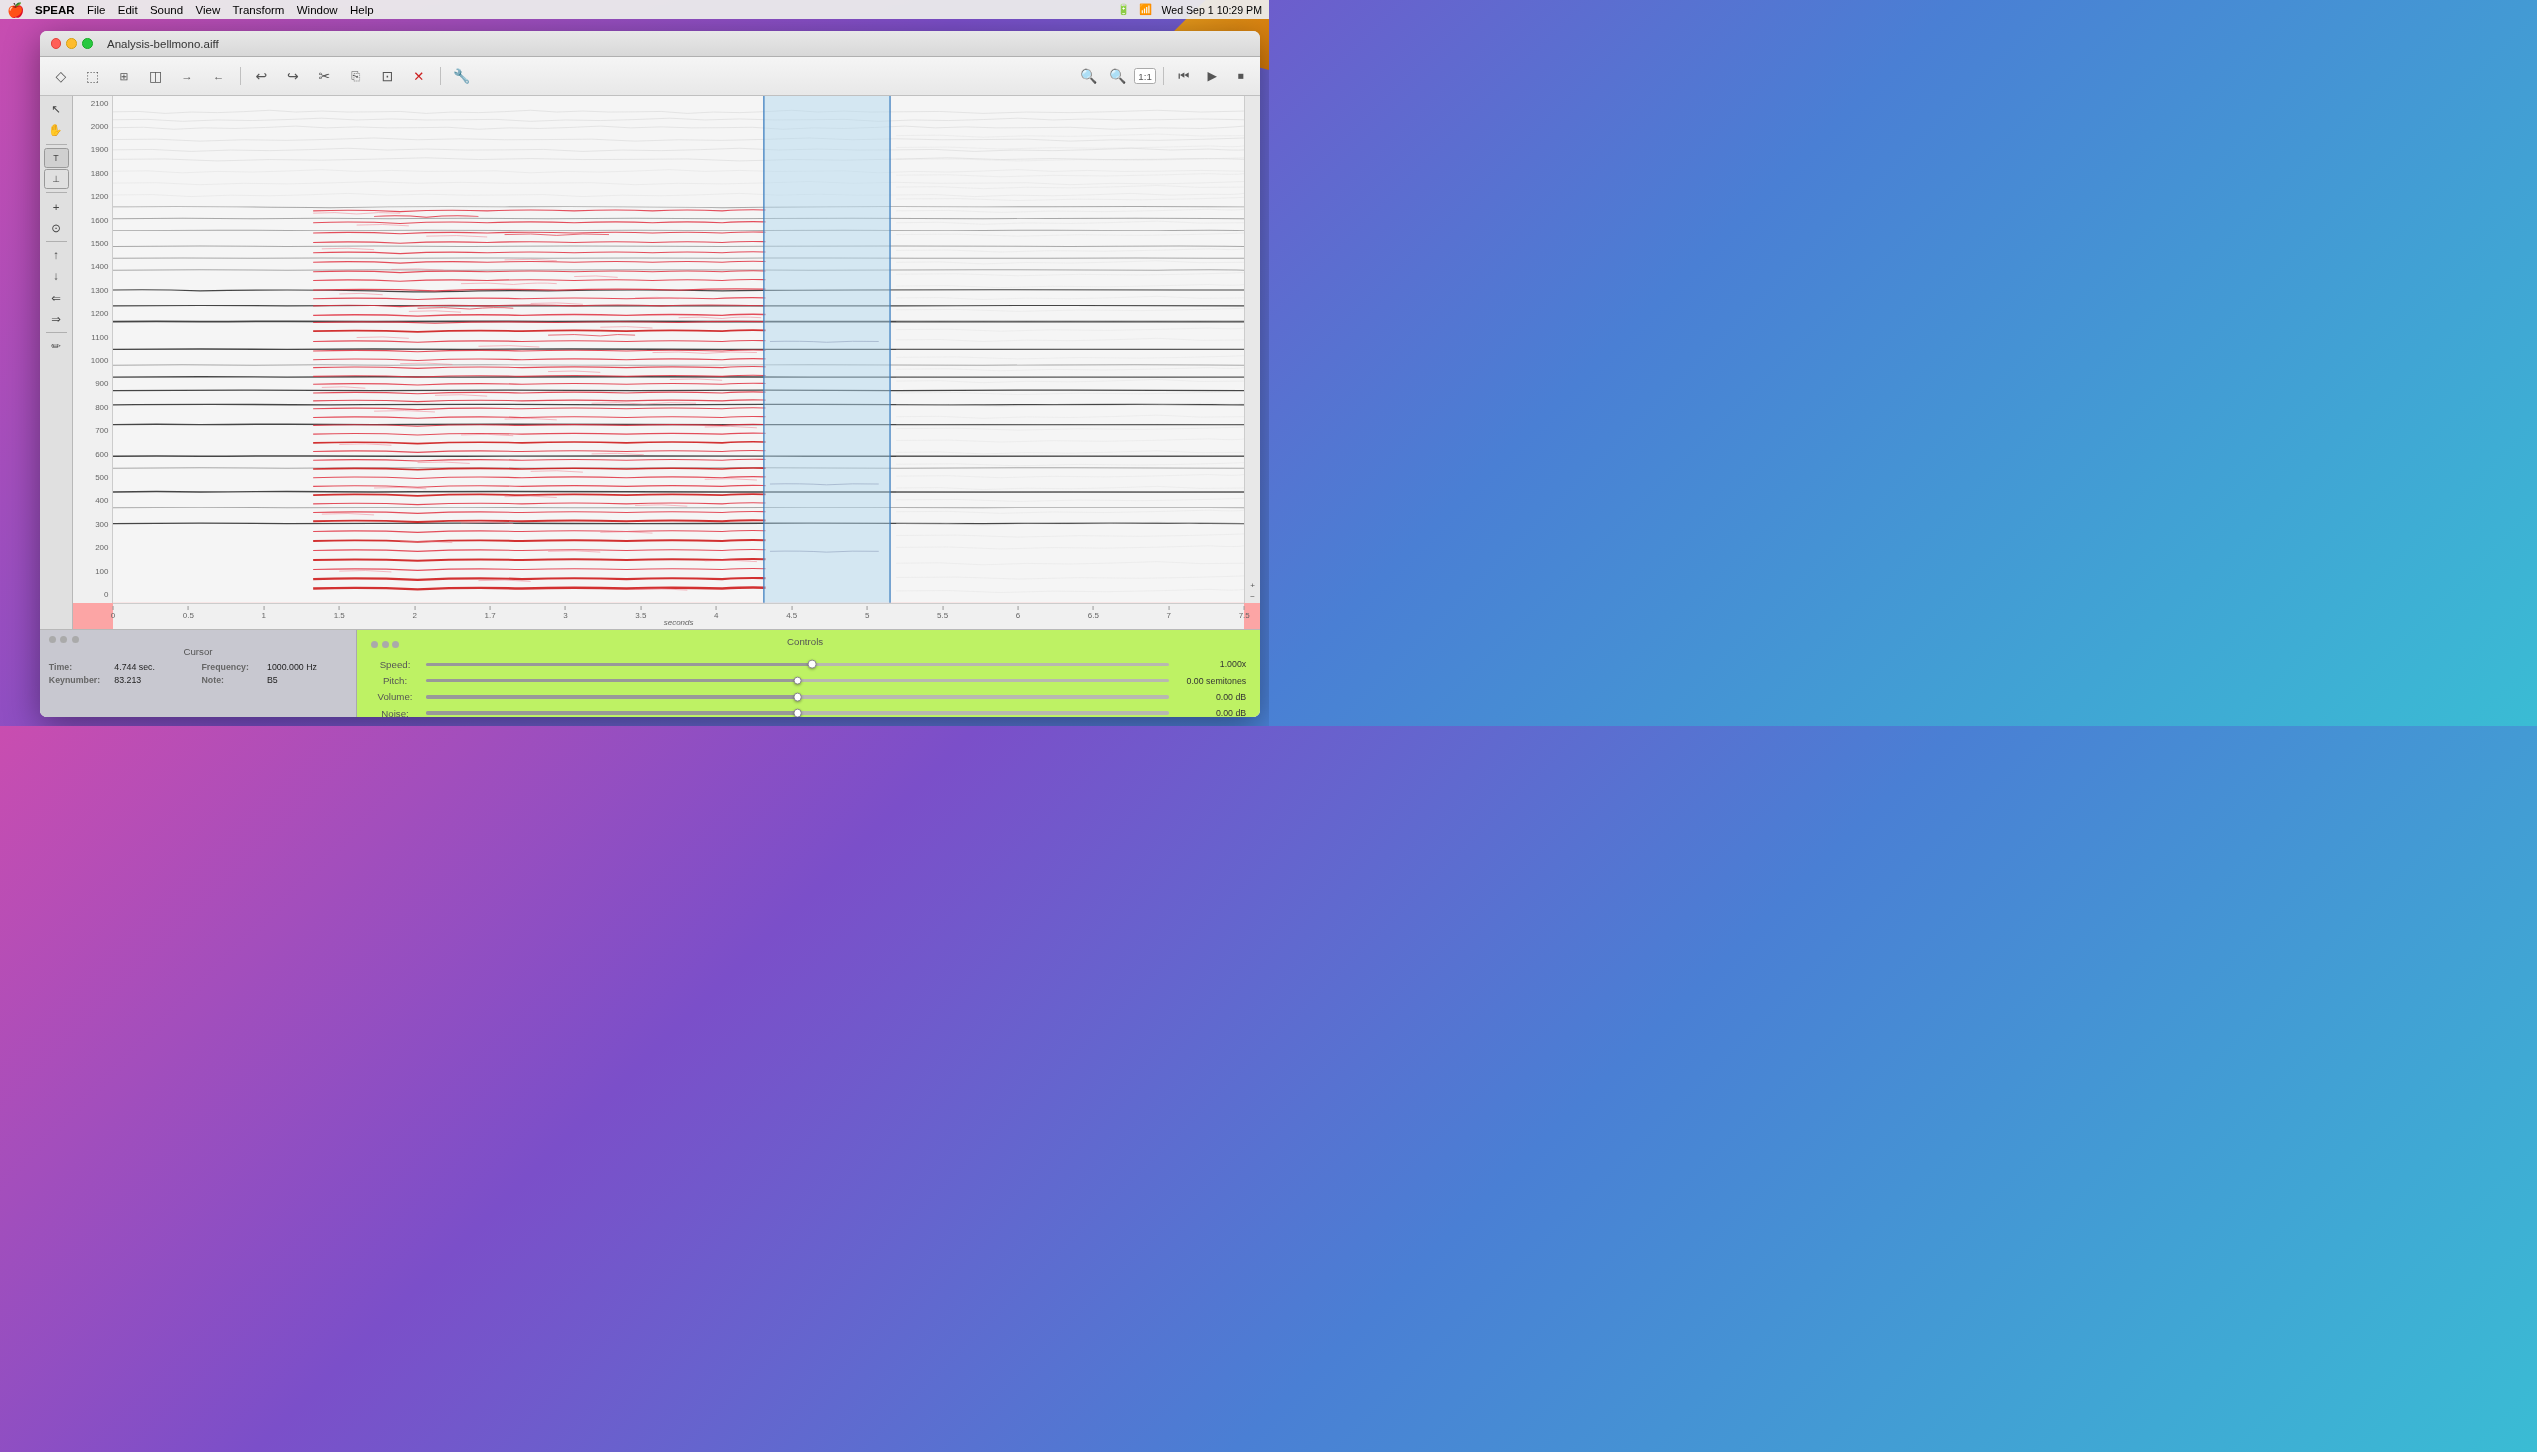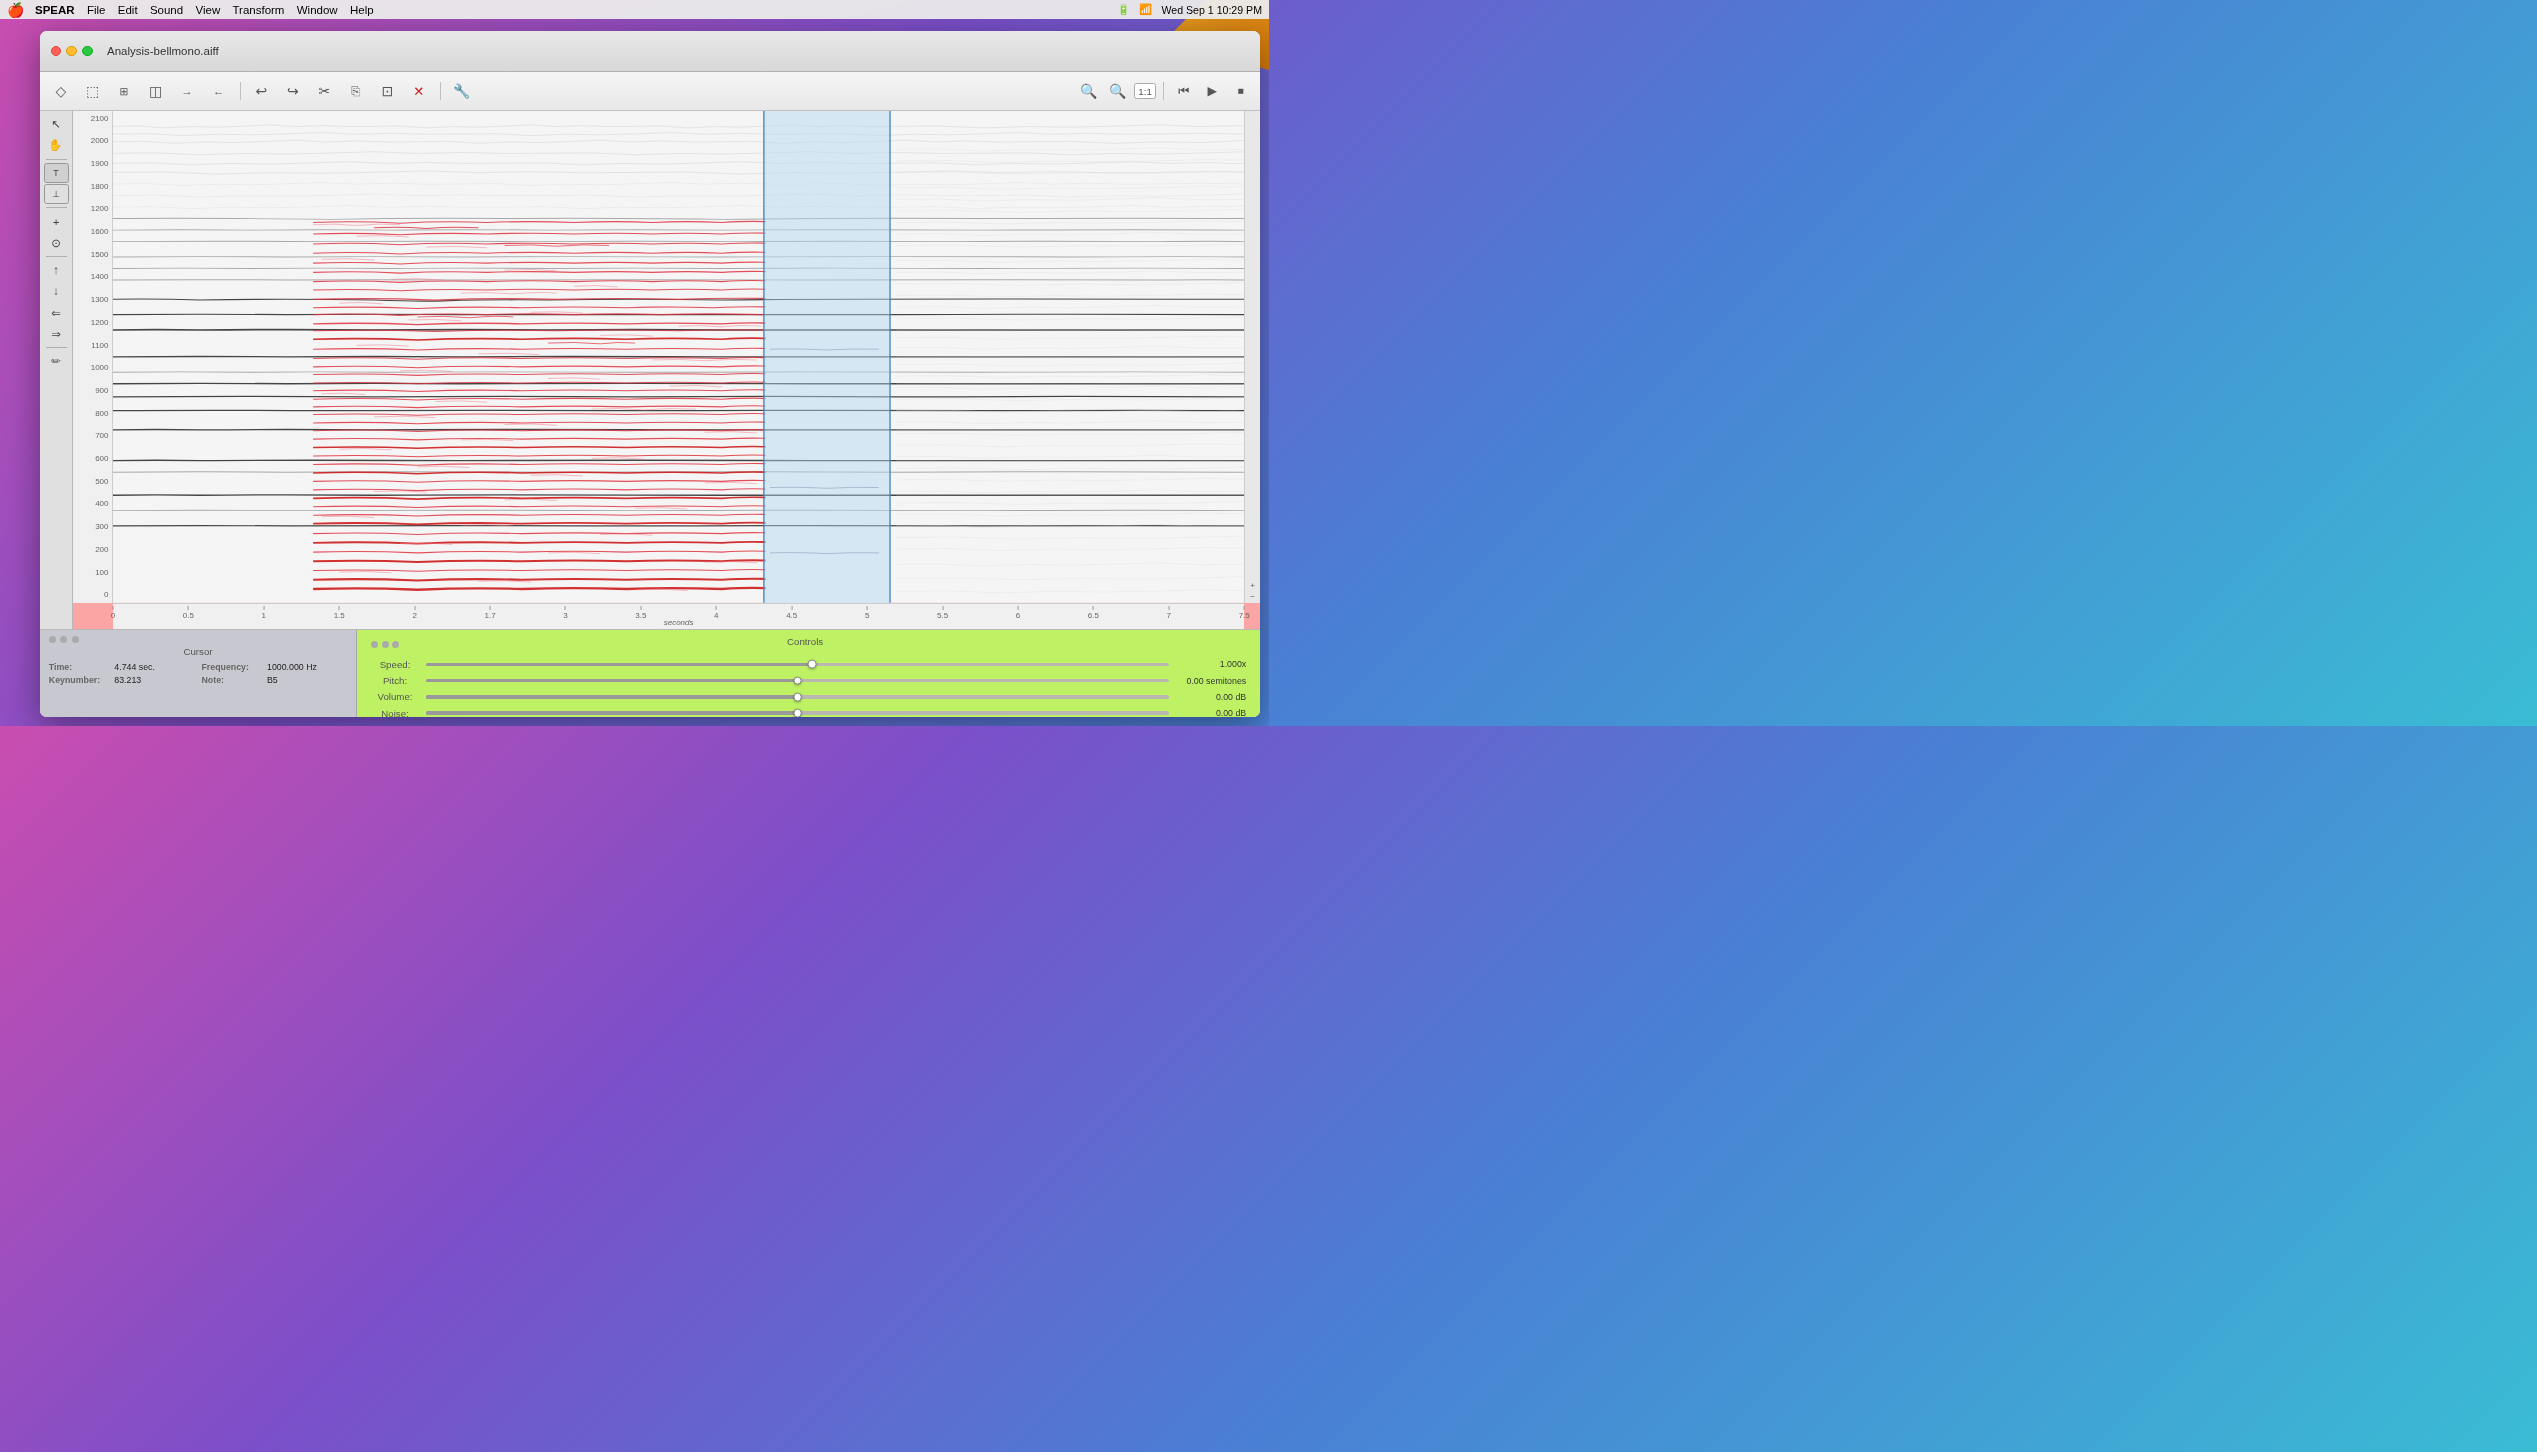--- a/index.html
+++ b/index.html
@@ -66,21 +66,21 @@
       border-radius: 7px;
       box-shadow: 0 8.8px 35px rgba(0,0,0,0.4);
       overflow: hidden;
       display: flex;
       flex-direction: column;
       z-index: 10;
     }
 
     
     .title-bar {
-      height: 41px;
+      height: 26px;
       background: linear-gradient(to bottom, #e8e8e8, #d8d8d8);
       display: flex;
       align-items: center;
       padding: 0 10.6px;
       border-bottom: 0.9px solid #b0b0b0;
       flex-shrink: 0;
     }
     .traffic-lights {
       display: flex;
       gap: 5.3px;

